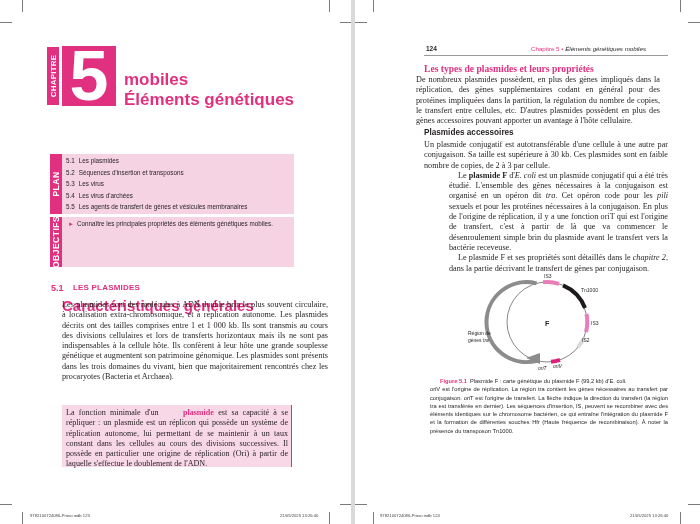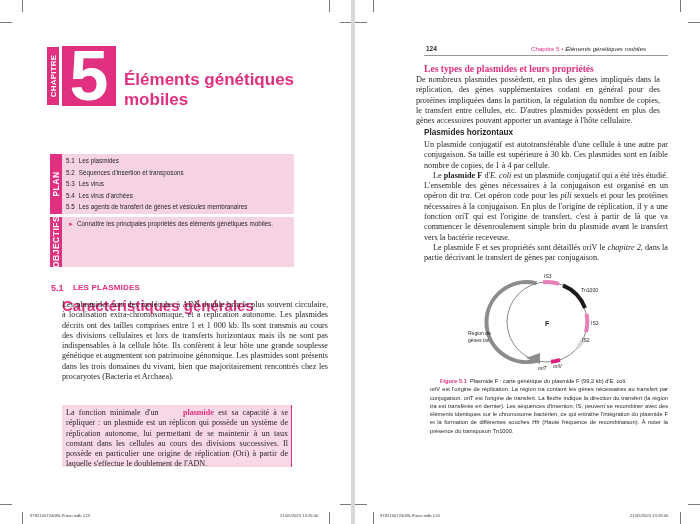--- a/index.html
+++ b/index.html
@@ -43,21 +43,21 @@
   
   .rp-pagenum { position:absolute; left:426px; top:45px; font-family:"Liberation Sans", sans-serif; font-weight:bold; font-size:6.5px; }
   .rp-running { position:absolute; left:531px; top:45px; font-family:"Liberation Sans", sans-serif; font-size:6.2px; white-space:nowrap; }
   .rp-running .chap { color:#e0307f; }
   .rp-running i { color:#231f20; }
   .rp-rule { position:absolute; left:424px; top:55px; width:244px; height:0.7px; background:#999; }
   .rp-h1 { position:absolute; left:424px; top:63px; font-family:Liberation Serif, serif; font-weight:bold; font-size:9.6px; color:#e0307f; }
   .rp-p1 { left:416px; top:75px; width:244px; }
   .rp-h2 { position:absolute; left:424px; top:128px; font-family:"Liberation Sans", sans-serif; font-weight:bold; font-size:8.2px; }
   .rp-p2 { left:424px; top:140px; width:244px; }
-  .indent { text-indent:9px; display:block; }
+  .indent { text-indent:9px; display:block;margin-left:25px; }
 
   .fig { position:absolute; left:440px; top:260px; width:200px; height:120px; }
   .caption { position:absolute; left:430px; top:377px; width:238px; font-family:"Liberation Sans", sans-serif; font-size:5.7px; line-height:8.3px; text-align:justify; color:#231f20; }
   .caption .fig-label { color:#e0307f; font-weight:bold; margin-right:3px; }
   .caption-title { display:block; text-indent:10px; }
 </style>
 </head>
 <body>
 
 <div class="page page-left">
@@ -70,22 +70,22 @@
   <div class="crop" style="left:340px;top:504px;width:11px;height:0.8px;"></div>
   <div class="crop" style="left:22px;top:512px;width:0.8px;height:12px;"></div>
   <div class="crop" style="left:329px;top:512px;width:0.8px;height:12px;"></div>
 
   <div class="chap-vert">
       <span>CHAPITRE</span>
     </div>
   <div class="chap-box"></div>
   <div class="chap-num">5</div>
   <div class="chap-title">
+    <div>mobiles</div>
     <div>Éléments génétiques</div>
-    <div>mobiles</div>
   </div>
 
   <div class="plan"></div>
   <div class="plan-tab vtab">
       <span>PLAN</span>
     </div>
   <ul class="plan-list">
     <li><span class="n">5.1</span> <span>Les plasmides</span></li>
     <li><span class="n">5.2</span> <span>Séquences d'insertion et transposons</span></li>
     <li><span class="n">5.3</span> <span>Les virus</span></li>
@@ -124,25 +124,25 @@
   <div class="crop" style="left:688px;top:504px;width:12px;height:0.8px;"></div>
   <div class="crop" style="left:373px;top:512px;width:0.8px;height:12px;"></div>
   <div class="crop" style="left:680px;top:512px;width:0.8px;height:12px;"></div>
 
   <div class="rp-pagenum">124</div>
   <div class="rp-running"><span class="chap">Chapitre 5</span><span class="chap"> • </span><i>Éléments génétiques mobiles</i></div>
   <div class="rp-rule"></div>
 
   <div class="rp-h1">Les types de plasmides et leurs propriétés</div>
   <div class="body-text rp-p1">De nombreux plasmides possèdent, en plus des gènes impliqués dans la réplication, des gènes supplémentaires codant en général pour des protéines impliquées dans la partition, la régulation du nombre de copies, le transfert entre cellules, etc. D'autres plasmides possèdent en plus des gènes accessoires pouvant apporter un avantage à l'hôte cellulaire.</div>
-  <div class="rp-h2">Plasmides horizontaux</div>
+  <div class="rp-h2">Plasmides accessoires</div>
   <div class="body-text rp-p2">
-    <span style="display:block;">Un plasmide conjugatif est autotransférable d'une cellule à une autre par conjugaison. Sa taille est supérieure à 30 kb. Ces plasmides sont en faible nombre de copies, de 1 à 4 par cellule.</span>
+    <span style="display:block;">Un plasmide conjugatif est autotransférable d'une cellule à une autre par conjugaison. Sa taille est supérieure à 30 kb. Ces plasmides sont en faible nombre de copies, de 2 à 3 par cellule.</span>
     <span class="indent"><span>Le </span><b>plasmide F</b><span> d'</span><i>E. coli</i><span> est un plasmide conjugatif qui a été très étudié. L'ensemble des gènes nécessaires à la conjugaison est organisé en un opéron dit </span><i>tra</i><span>. Cet opéron code pour les </span><i>pili</i><span> sexuels et pour les protéines nécessaires à la conjugaison. En plus de l'origine de réplication, il y a une fonction oriT qui est l'origine de transfert, c'est à partir de là que va commencer le désenroulement simple brin du plasmide avant le transfert vers la bactérie receveuse.</span></span>
-    <span class="indent"><span>Le plasmide F et ses propriétés sont détaillés oriV le </span><i>chapitre 2</i><span>, dans la partie décrivant le transfert de gènes par conjugaison.</span></span>
+    <span class="indent"><span>Le plasmide F et ses propriétés sont détaillés dans le </span><i>chapitre 2</i><span>, dans la partie décrivant le transfert de gènes par conjugaison.</span></span>
   </div>
 
   <div class="fig">
     <svg width="200" height="120" viewBox="0 0 200 120">
 
       <circle cx="107" cy="62" r="40" fill="none" stroke="#555" stroke-width="0.7"></circle>
 
       <path d="M 96.6 23.4 A 40 40 0 1 0 97 100.7" fill="none" stroke="#8c8c8c" stroke-width="4"></path>
 
       <polygon points="86,98 100,93 100,104" fill="#8c8c8c"></polygon>

